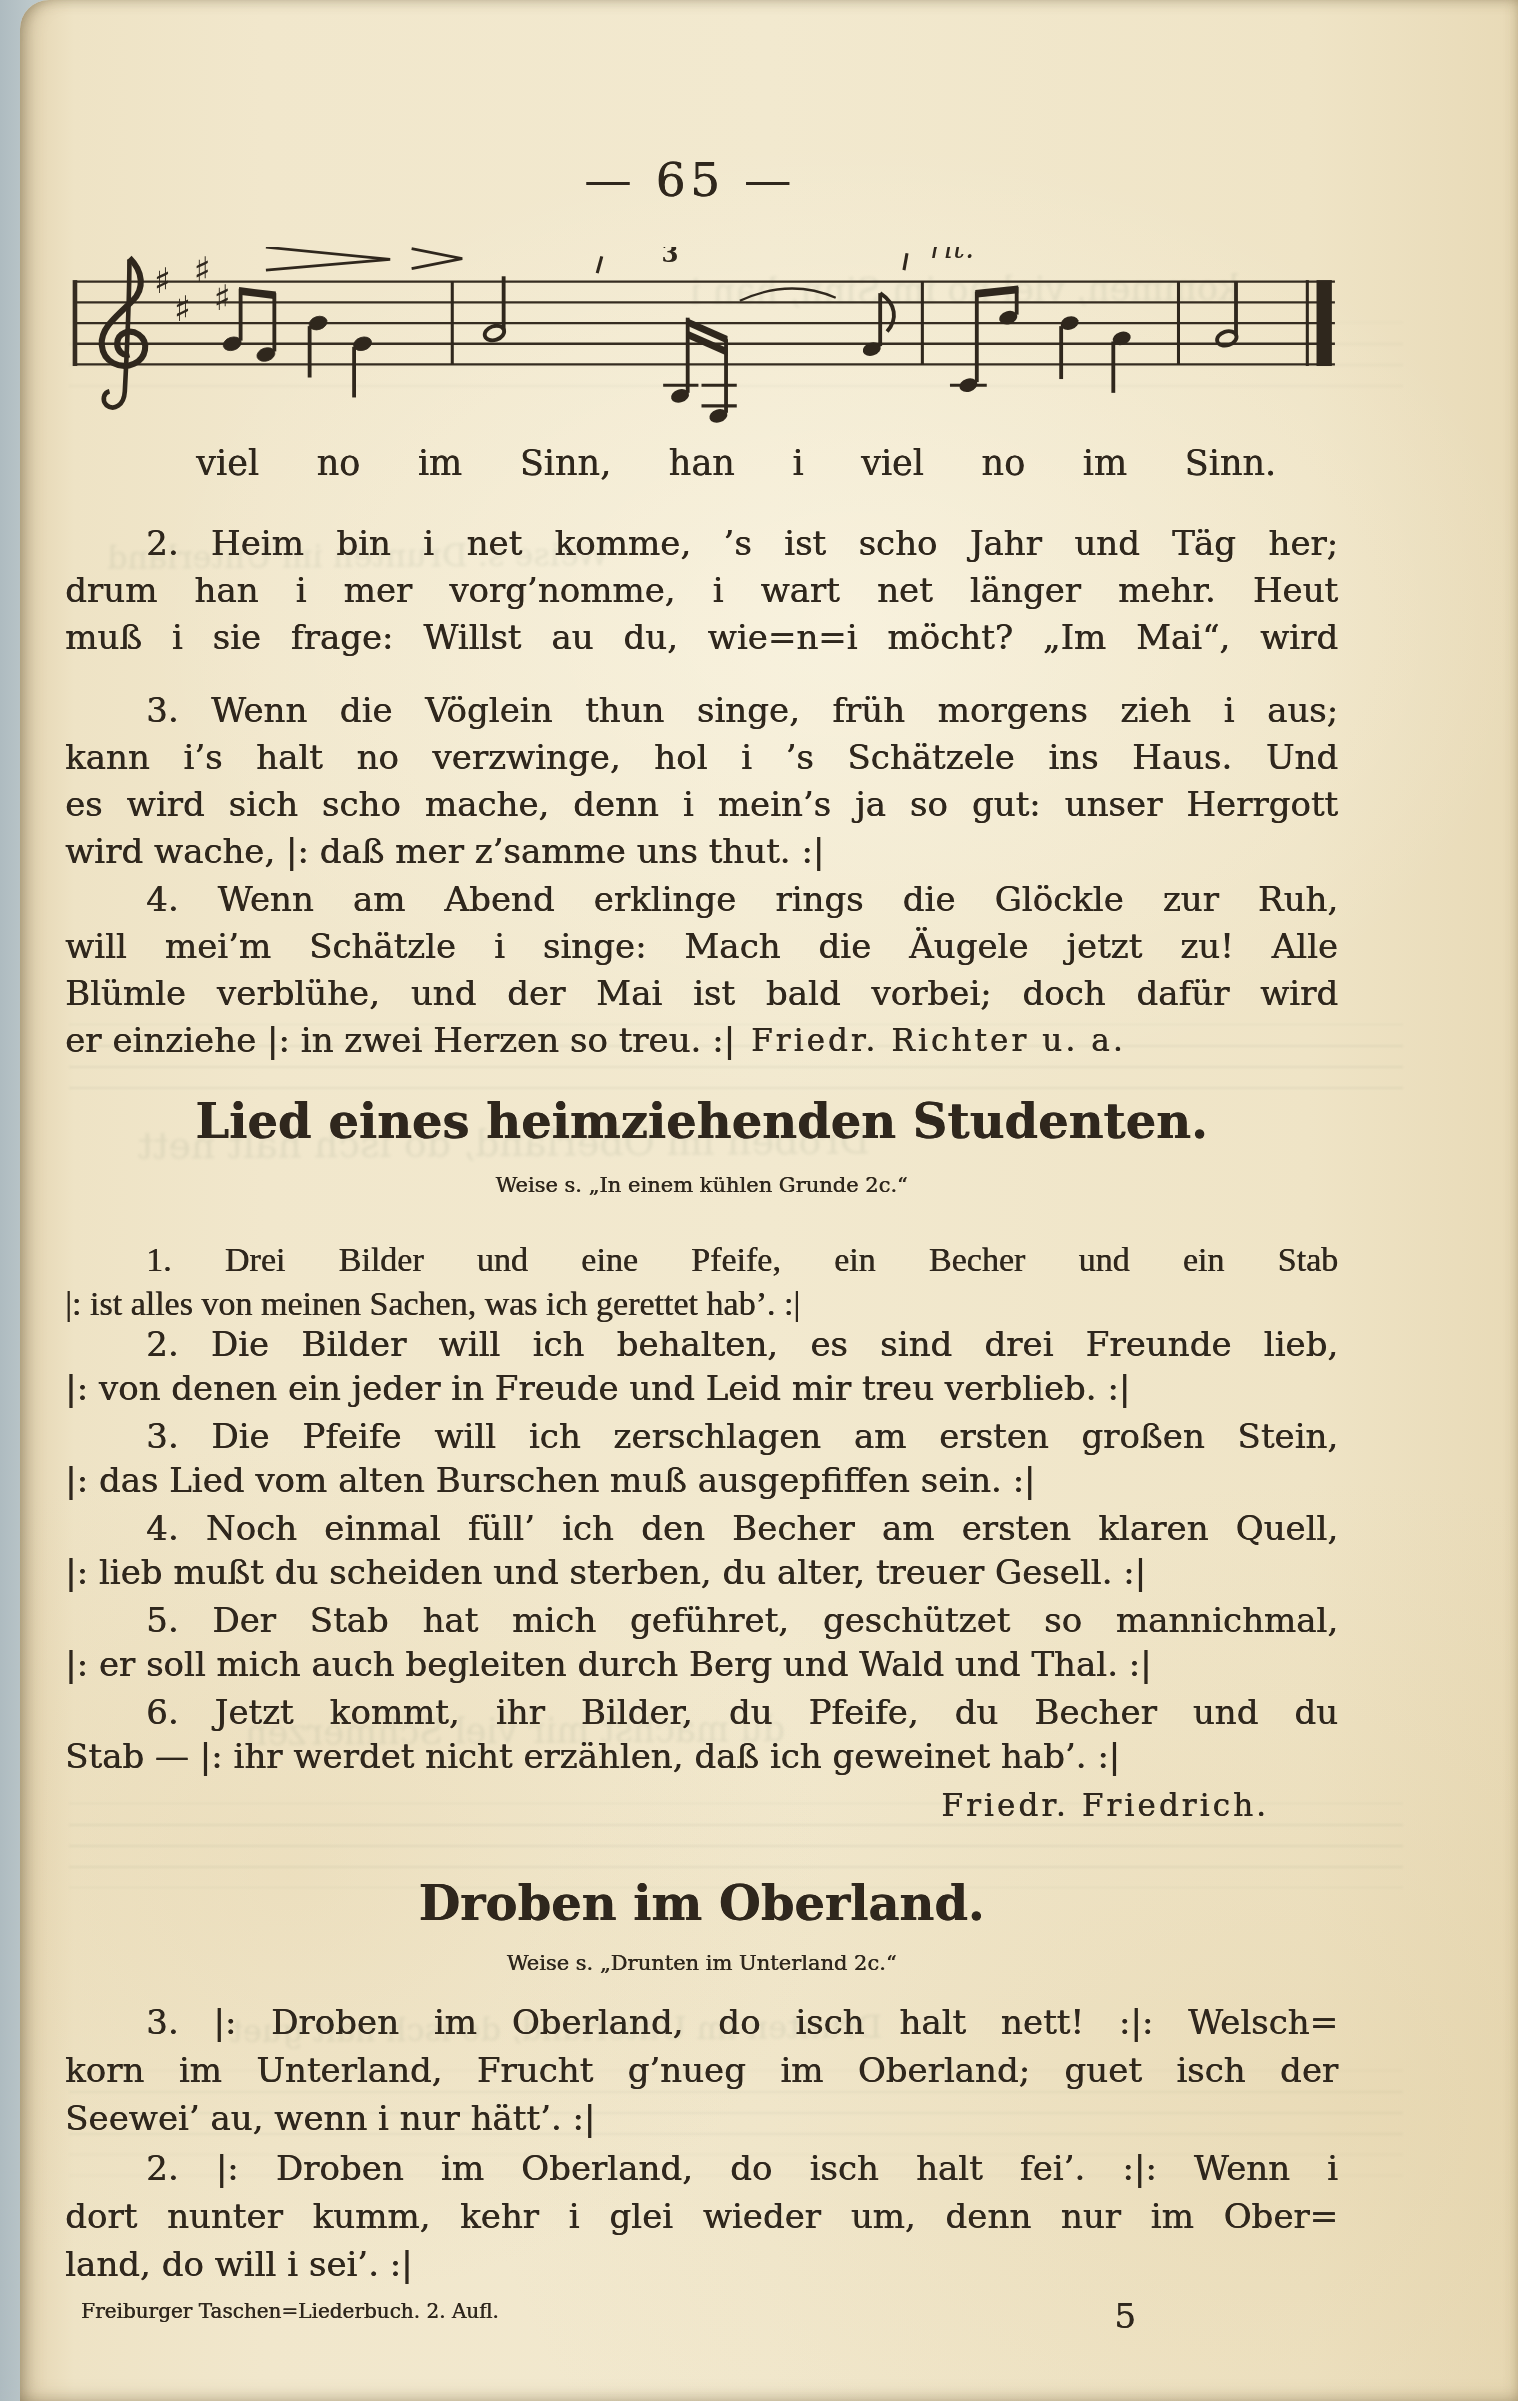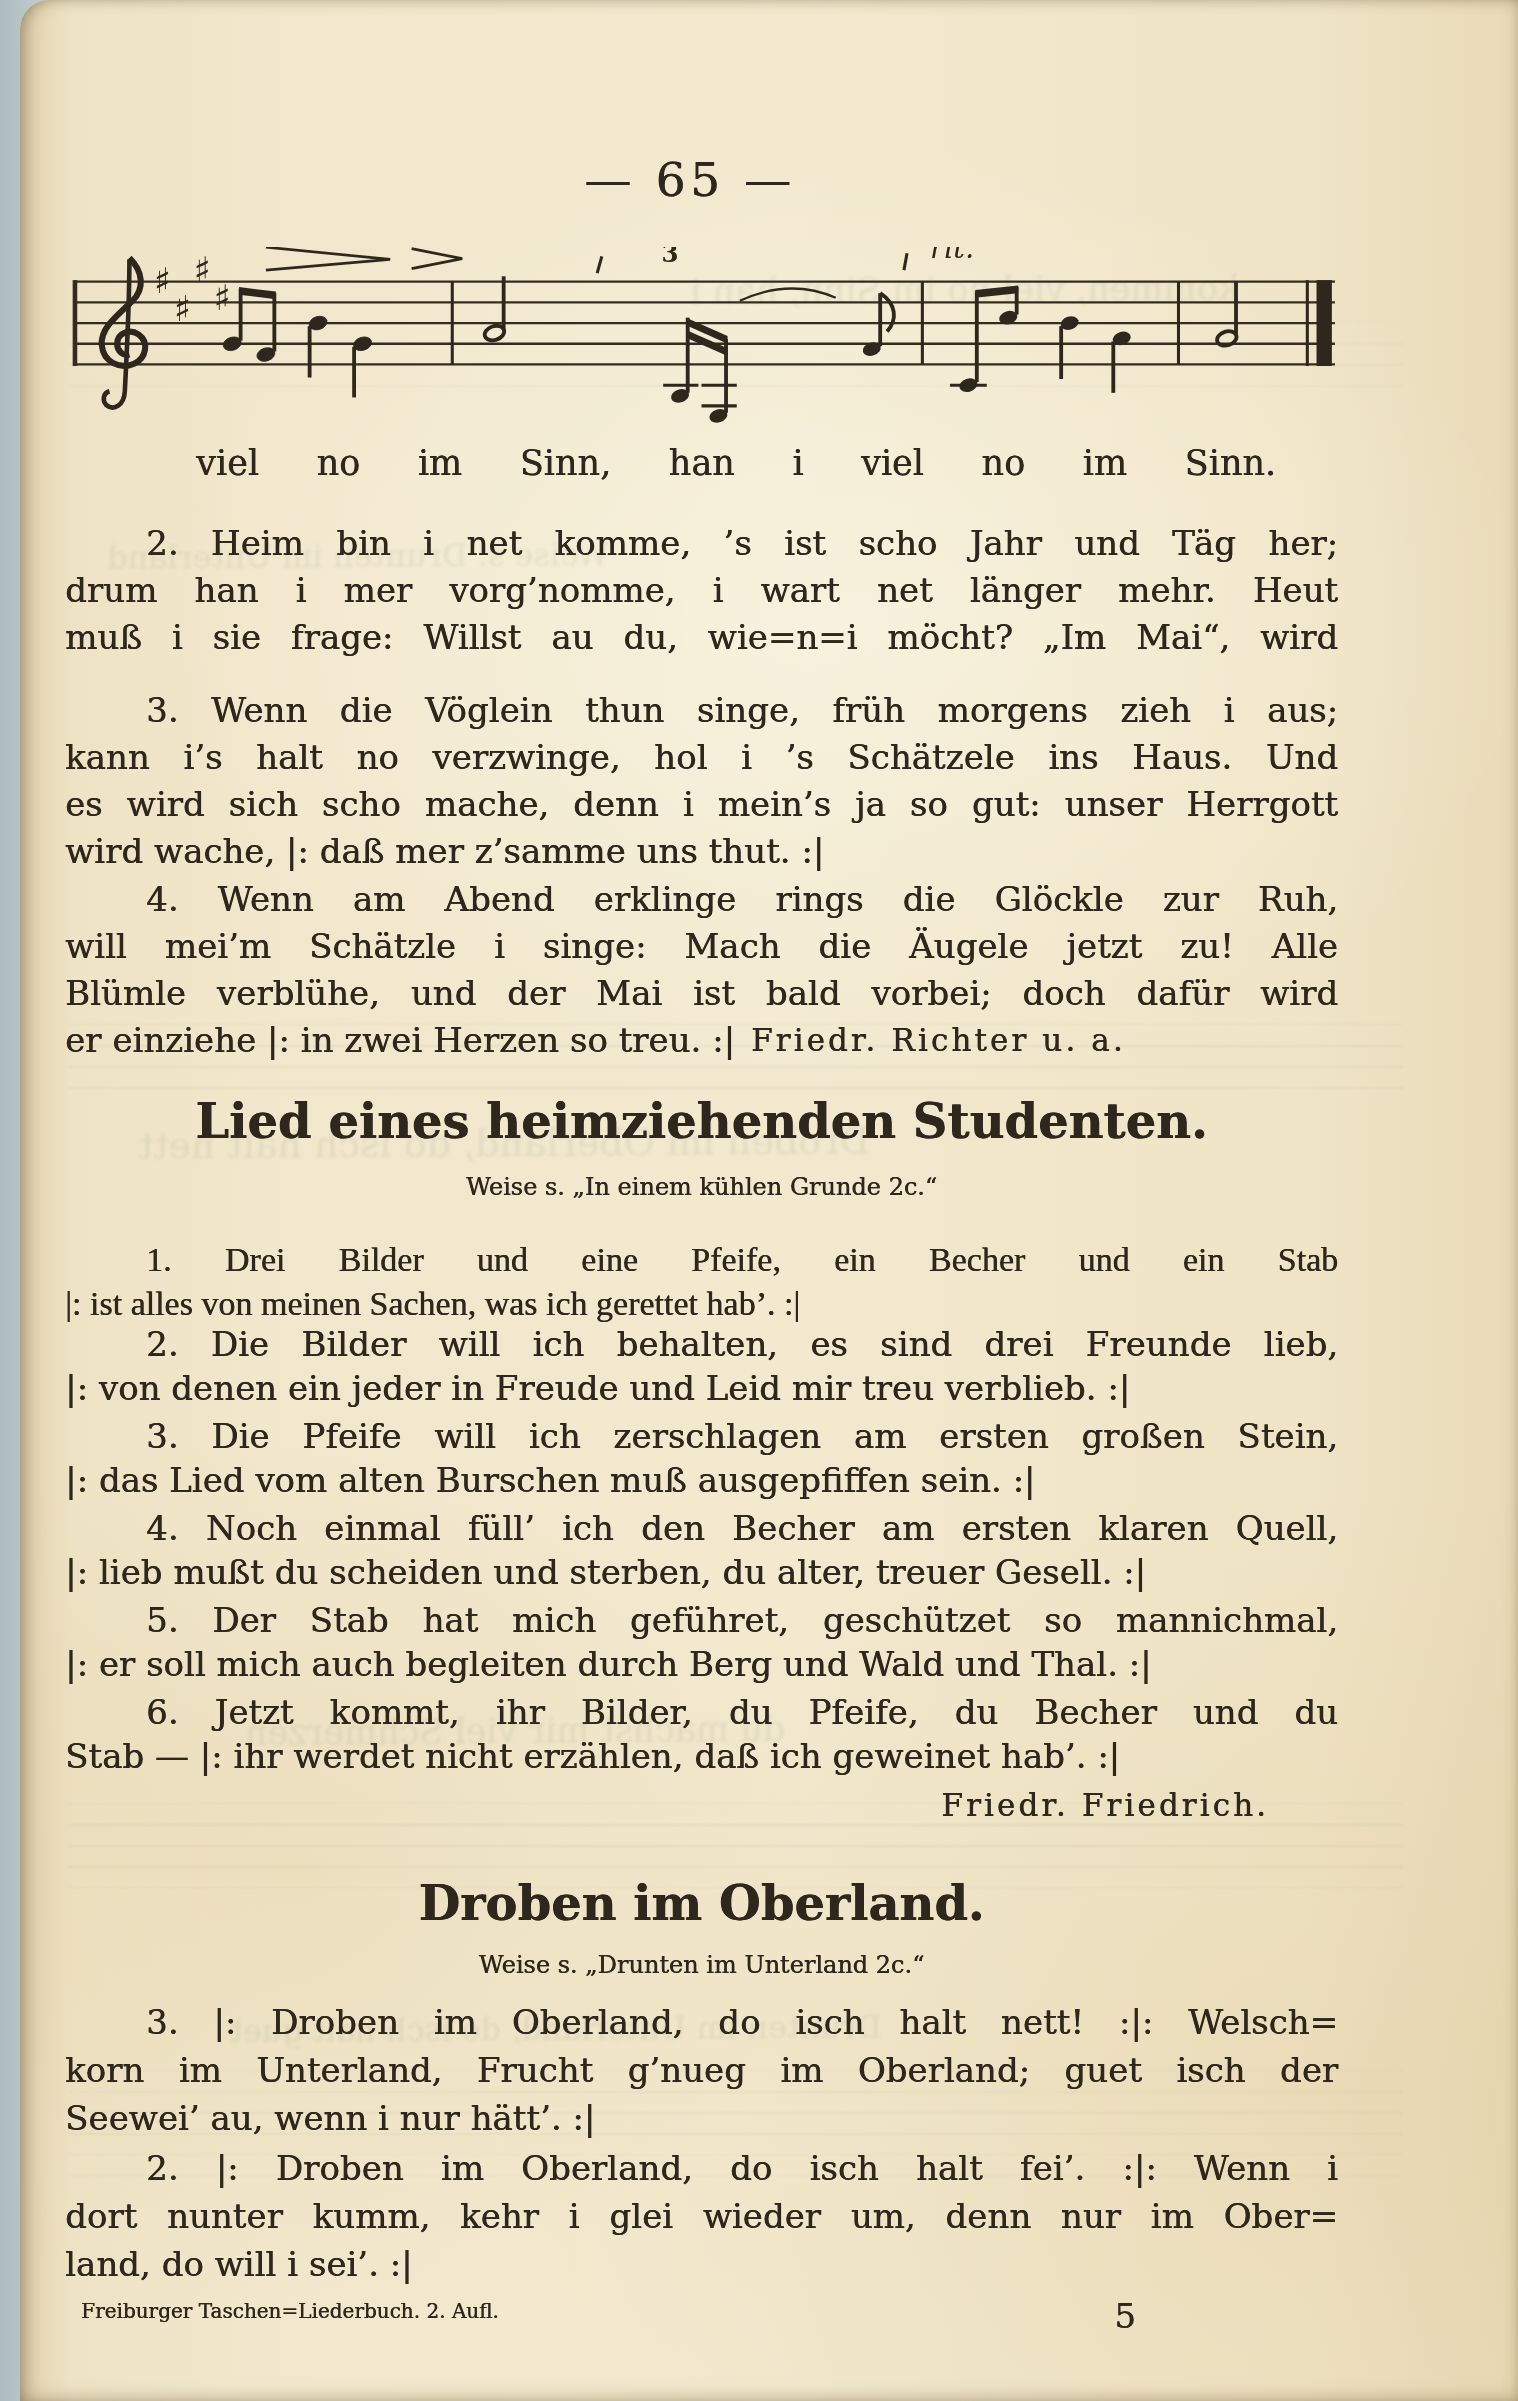--- a/index.html
+++ b/index.html
@@ -29,21 +29,21 @@
   .s3 .vl{line-height:48px;}
   .vl{min-height:1em;}
   .j{text-align:justify;text-align-last:justify;}
   .ind{text-indent:81px;}
   .flexline{display:flex;justify-content:flex-start;padding-right:77px;}
   .attr{letter-spacing:3.1px;font-size:31px;margin-left:16px;}
   .attrline{position:absolute;left:65px;width:1273px;text-align:right;
             padding-right:69px;box-sizing:border-box;font-size:31px;letter-spacing:3.1px;}
   .h1{position:absolute;left:65px;width:1273px;text-align:center;
       font-weight:bold;font-size:48px;}
-  .tune{position:absolute;left:65px;width:1273px;text-align:center;font-size:24px;}
+  .tune{position:absolute;left:65px;width:1273px;text-align:center;font-size:21px;}
   .footerL{position:absolute;left:81px;top:2299px;font-size:20px;}
   .footerR{position:absolute;left:1098px;top:2296px;width:54px;text-align:center;font-size:34px;}
   .bleed{position:absolute;transform:scaleX(-1) rotate(.4deg);color:#77866f;opacity:.13;
          filter:blur(1.5px);font-size:35px;white-space:nowrap;font-family:"DejaVu Serif",serif;}
   .ghoststaff{position:absolute;left:69px;width:1334px;opacity:.16;filter:blur(0.9px);
      background:repeating-linear-gradient(to bottom, rgba(105,122,100,.55) 0 1.5px, transparent 1.5px 21px);}
   svg text{font-family:"DejaVu Serif",serif;}
 </style>
 </head>
 <body>

